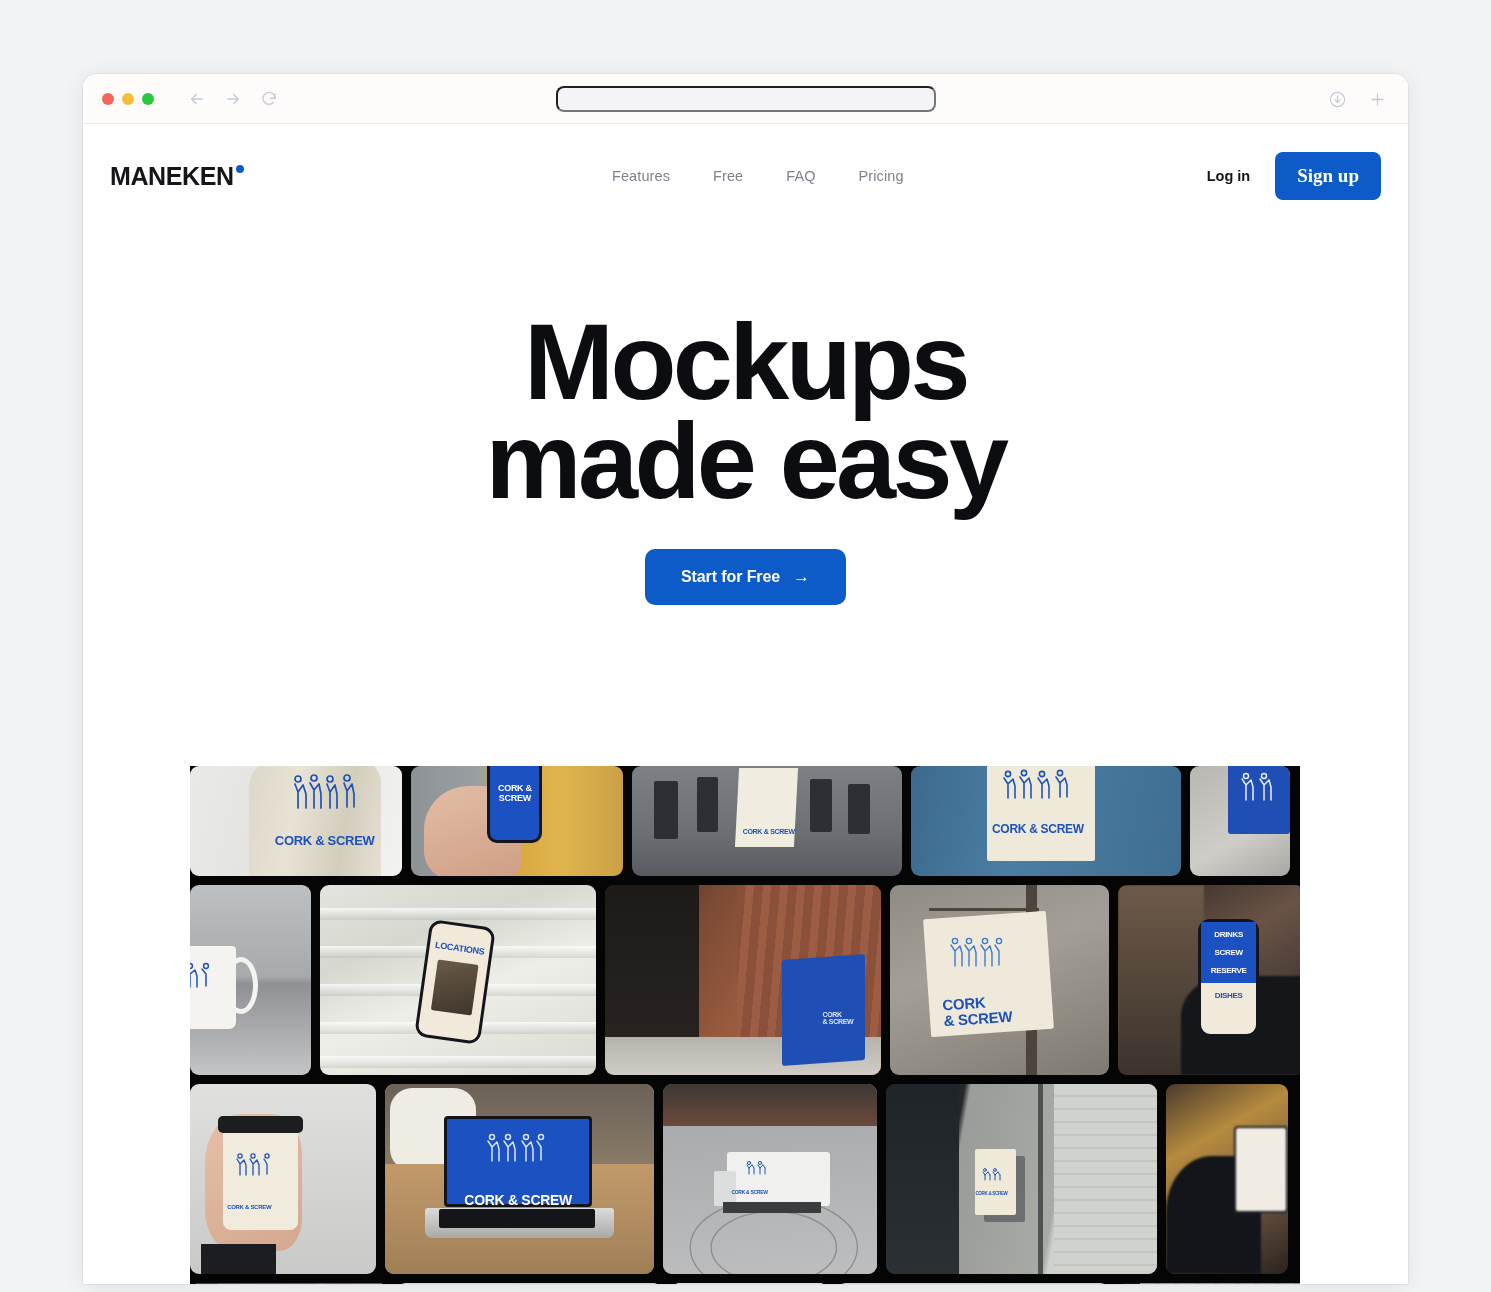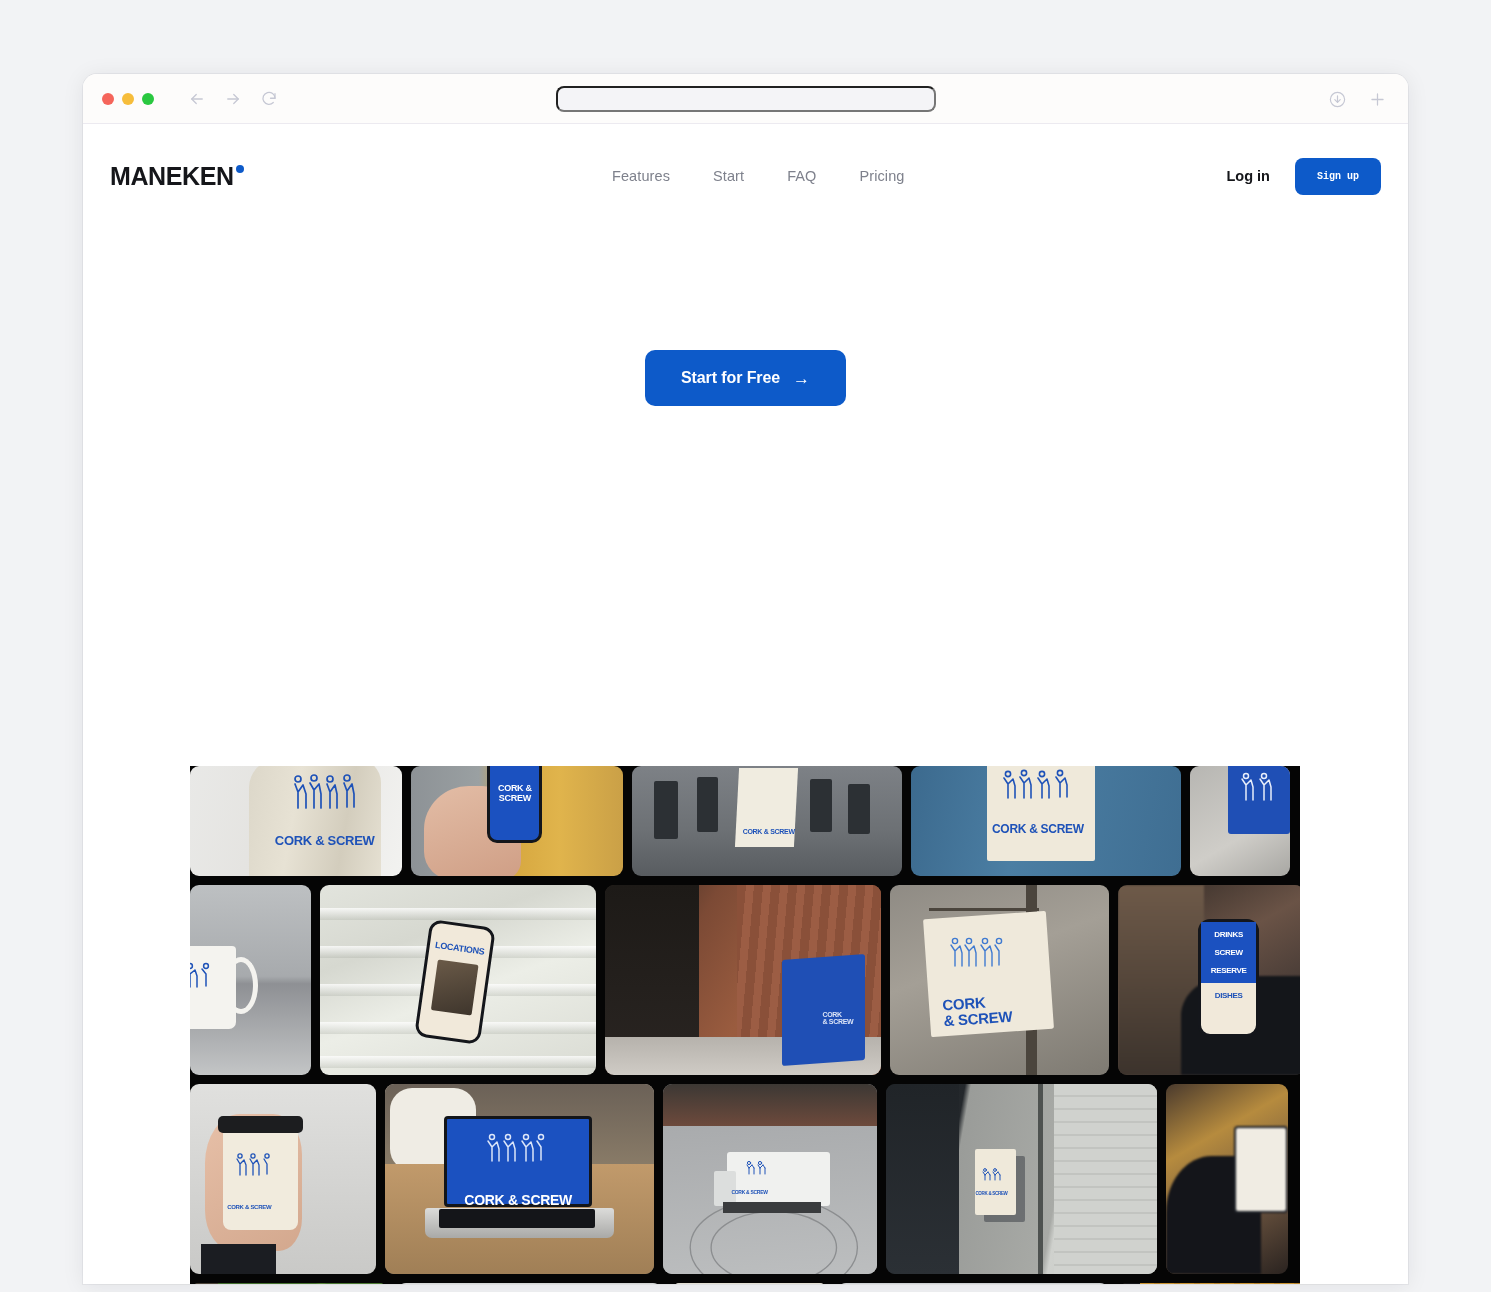--- a/index.html
+++ b/index.html
@@ -143,27 +143,27 @@
   .login-link {
     font-size: 14.5px;
     font-weight: 700;
     color: #15161a;
     text-decoration: none;
     white-space: nowrap;
   }
   .signup-btn {
     background: #0d5ac9;
     color: #fff;
-    font-size: 10px;
+    font-size: 19px;
     font-weight: 700;
     border: none;
     border-radius: 8px;
     padding: 13px 22px;
     cursor: pointer;
-    font-family: Liberation Mono, monospace;
+    font-family: Liberation Serif, serif;
     white-space: nowrap;
   }
 
   
   .hero {
     text-align: center;
     padding-top: 84px;
   }
   .hero-title {
     font-size: 108px;
@@ -400,32 +400,36 @@
   <div class="page">
 
     <div class="site-header">
       <div class="logo">
         <span>MANEKEN</span>
         <span class="logo-dot"></span>
       </div>
 
       <nav class="main-nav">
         <a class="nav-link" href="#">Features</a>
-        <a class="nav-link" href="#">Start</a>
+        <a class="nav-link" href="#">Free</a>
         <a class="nav-link" href="#">FAQ</a>
         <a class="nav-link" href="#">Pricing</a>
       </nav>
 
       <div class="header-actions">
         <a class="login-link" href="#">Log in</a>
         <button class="signup-btn">Sign up</button>
       </div>
     </div>
 
     <div class="hero">
+      <h1 class="hero-title">
+        <span>Mockups</span><br>
+        <span>made easy</span>
+      </h1>
       <button class="hero-cta">
         <span>Start for Free</span>
         <span class="arrow">→</span>
       </button>
     </div>
 
     <div class="grid-wrap">
 
       <div class="grid-row r1">
         <div class="tile t-hoodie">

